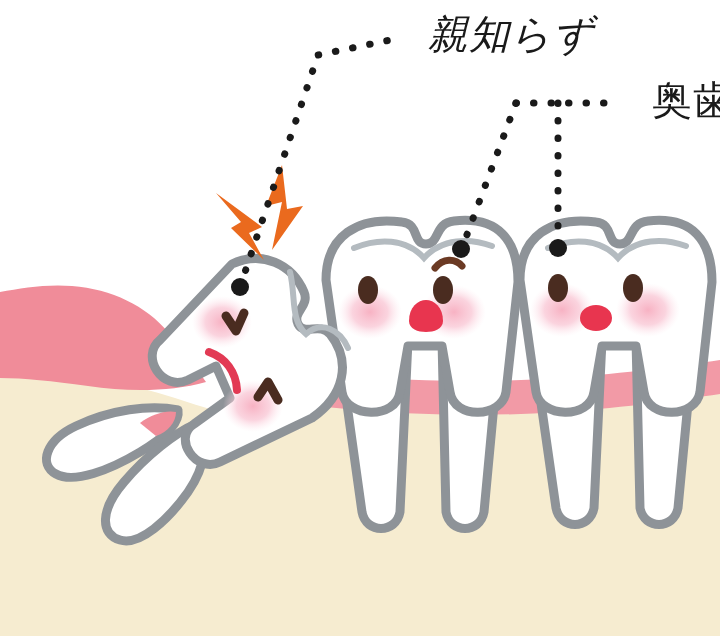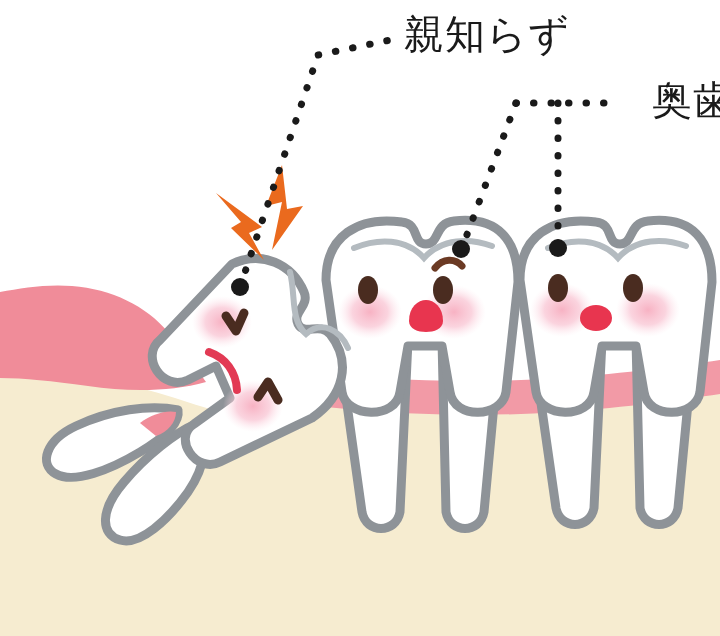--- a/index.html
+++ b/index.html
@@ -12,21 +12,21 @@
   .lbl{
     position:absolute;
     color:#1a1a1a;
     font-size:40px;
     line-height:1;
     letter-spacing:1px;
     white-space:nowrap;
     font-family:"DejaVu Sans","Liberation Sans",sans-serif;
     font-weight:400;
   }
-  #lbl-wisdom{left:404px;top:14px;}
+  #lbl-wisdom{left:428px;top:14px;font-style:italic;}
   #lbl-molar{left:652px;top:80px;}
 </style>
 </head>
 <body>
 
 <div id="stage">
 
   <svg id="art" viewBox="0 0 720 636" xmlns="http://www.w3.org/2000/svg">
 
     <defs>

